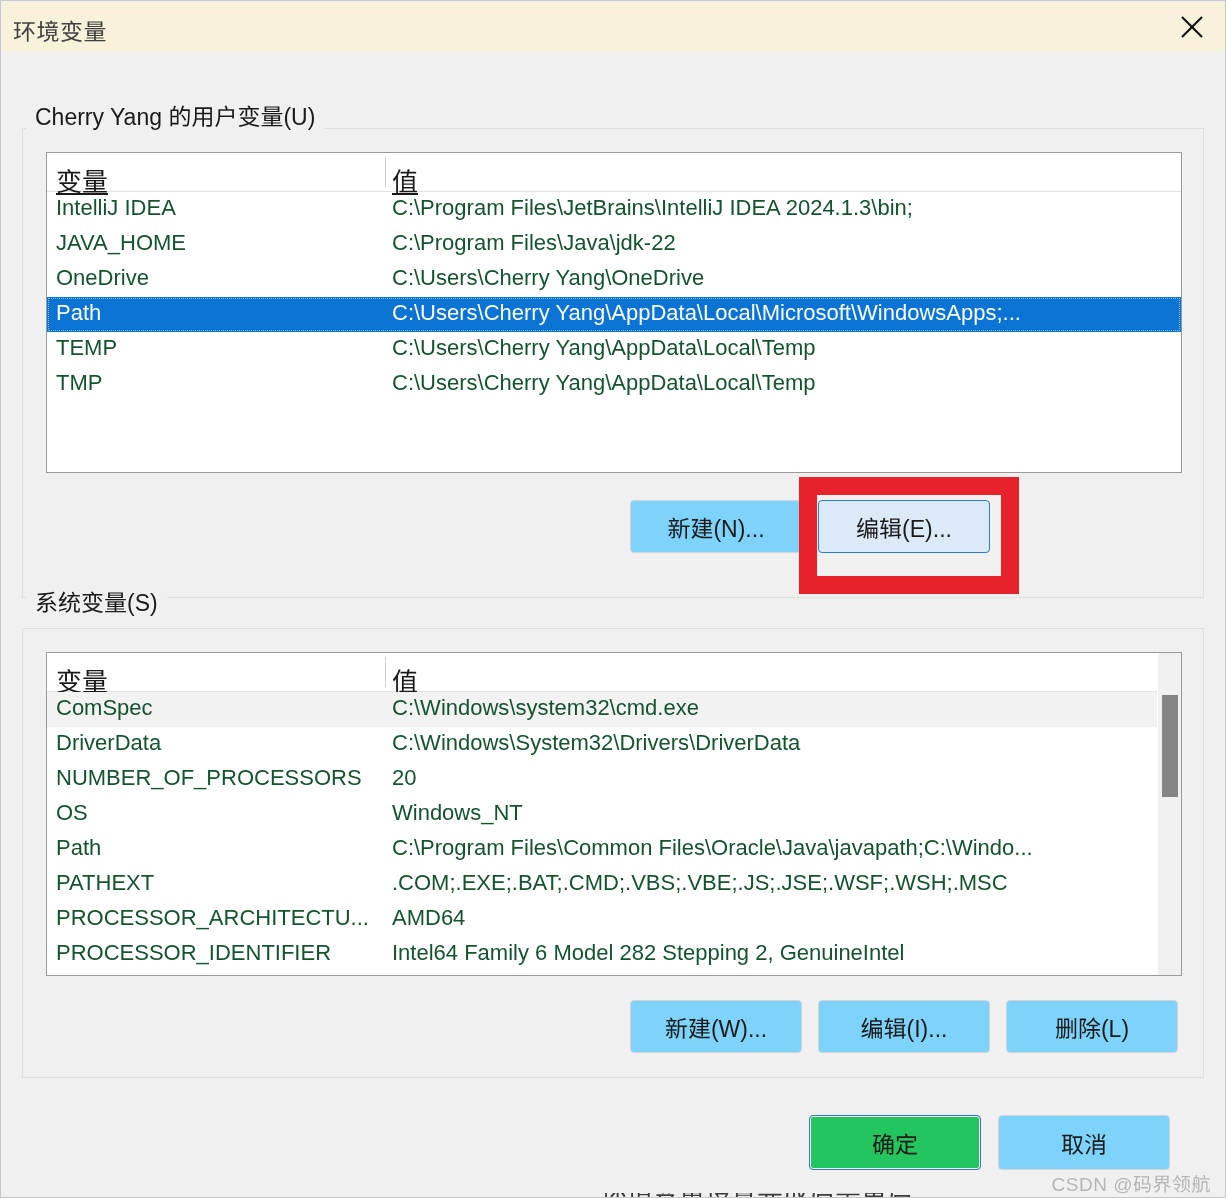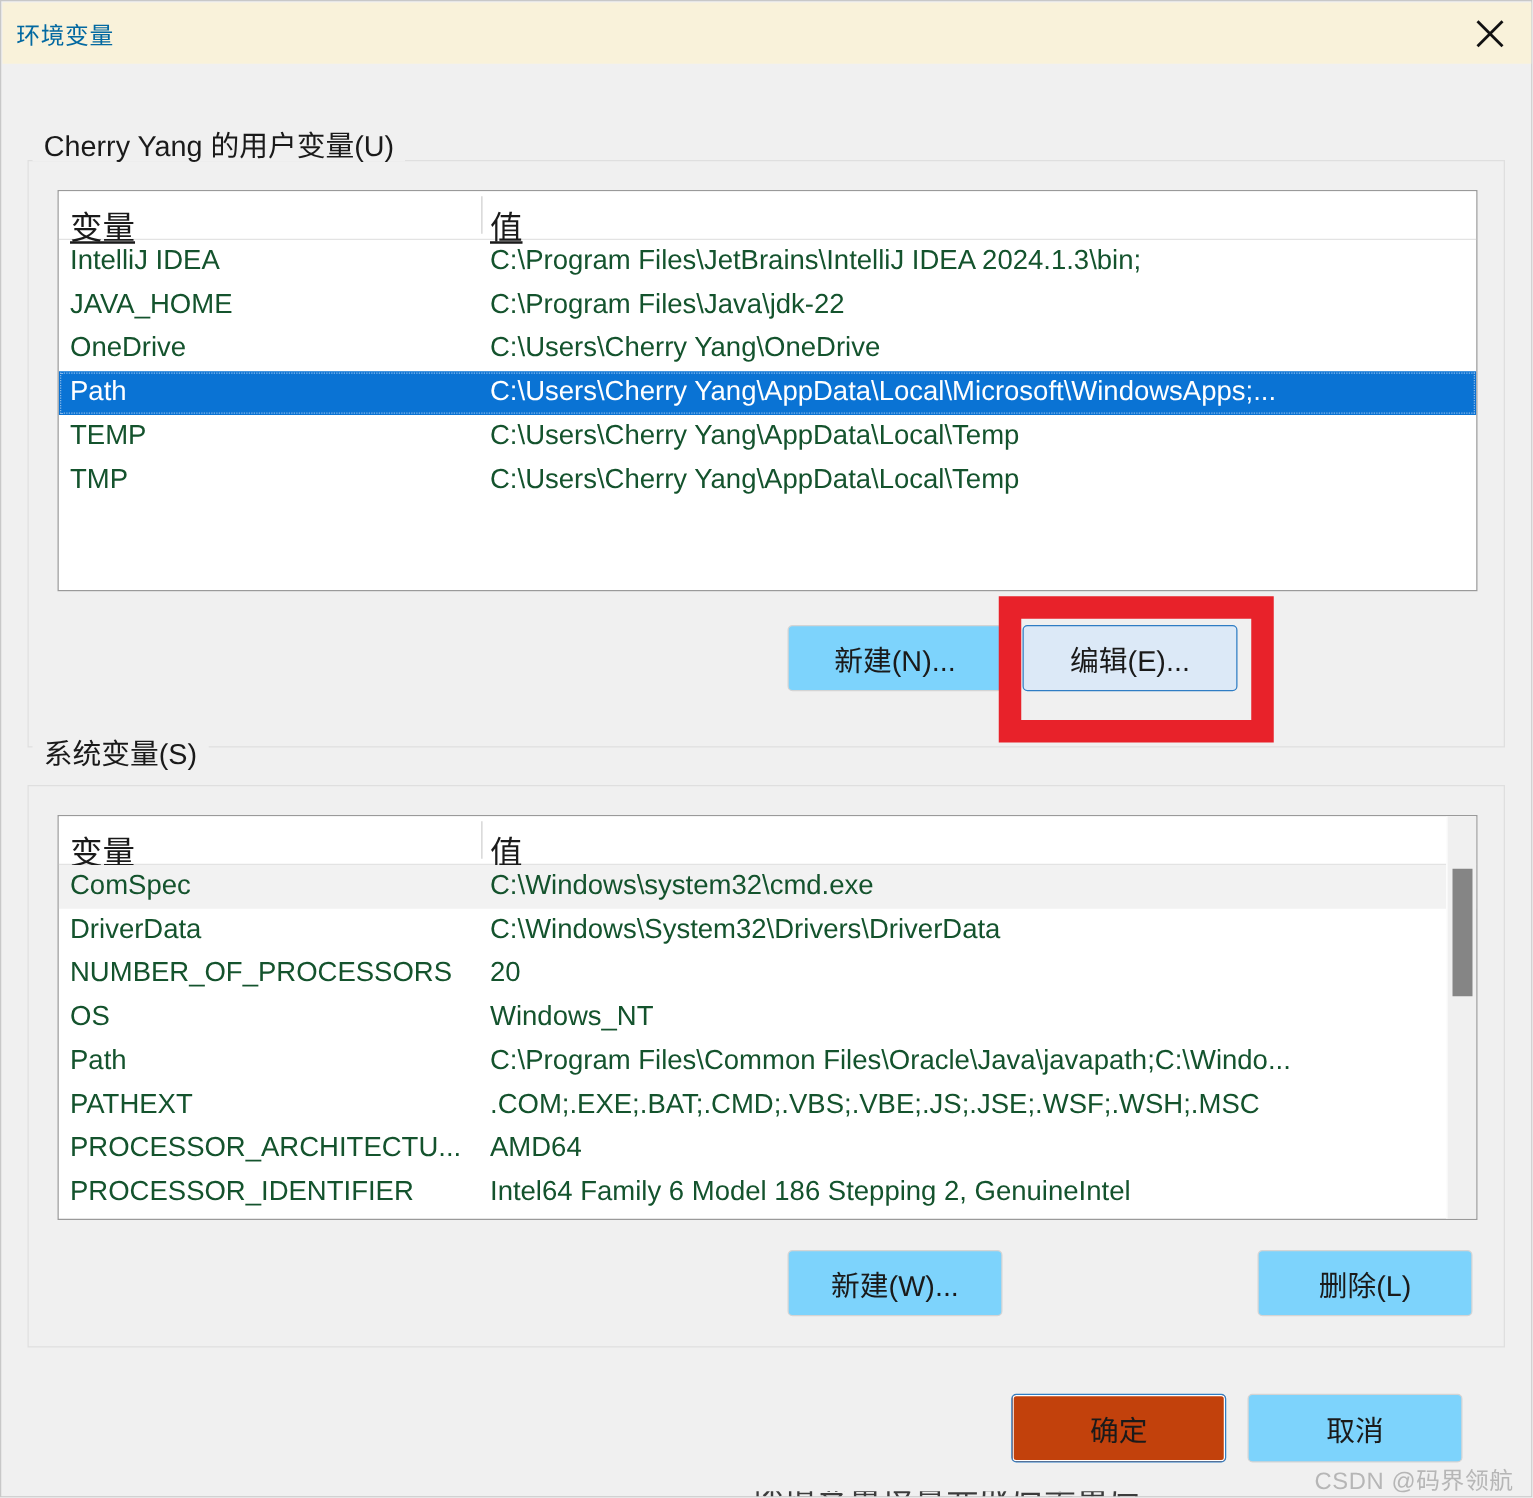--- a/index.html
+++ b/index.html
@@ -33,22 +33,22 @@
     top: 1px;
     width: 1224px;
     height: 49px;
     background: #f9f2da;
     box-sizing: border-box;
   }
   .titlebar-text {
     position: absolute;
     left: 11px;
     top: 11px;
-    font-size: 19px;
-    color: #0369a1;
+    font-size: 23px;
+    color: #404040;
     letter-spacing: 0.5px;
     white-space: nowrap;
   }
   .close-btn {
     position: absolute;
     right: 6px;
     top: 0;
     width: 56px;
     height: 49px;
     display: flex;
@@ -179,21 +179,21 @@
     justify-content: center;
     cursor: default;
     white-space: nowrap;
     padding: 0;
   }
   .btn.focused {
     background: #dce9f7;
     border: 1px solid #2f7dc4;
   }
   .btn.default-ok {
-    background: #c2410c;
+    background: #22c55e;
     border: 1px solid #2f7dc4;
     box-shadow: 0 0 0 1px #ffffff inset;
   }
 
   
   .btn-new-user    { left: 629px; top: 499px; width: 172px; height: 53px; }
   .btn-edit-user   { left: 817px; top: 499px; width: 172px; height: 53px; }
   .btn-delete-user { left: 1005px; top: 499px; width: 172px; height: 53px; }
   
   .btn-new-sys     { left: 629px; top: 999px; width: 172px; height: 53px; }
@@ -334,29 +334,30 @@
       <div class="lv-row">
         <div class="cell cell-name">PATHEXT</div>
         <div class="cell cell-value">.COM;.EXE;.BAT;.CMD;.VBS;.VBE;.JS;.JSE;.WSF;.WSH;.MSC</div>
       </div>
       <div class="lv-row">
         <div class="cell cell-name">PROCESSOR_ARCHITECTU...</div>
         <div class="cell cell-value">AMD64</div>
       </div>
       <div class="lv-row">
         <div class="cell cell-name">PROCESSOR_IDENTIFIER</div>
-        <div class="cell cell-value">Intel64 Family 6 Model 186 Stepping 2, GenuineIntel</div>
+        <div class="cell cell-value">Intel64 Family 6 Model 282 Stepping 2, GenuineIntel</div>
       </div>
     </div>
     <div class="scrollbar">
       <div class="scroll-thumb" style="top:42px;height:102px;"></div>
     </div>
   </div>
 
   <button class="btn btn-new-sys">新建(W)...</button>
+  <button class="btn btn-edit-sys">编辑(I)...</button>
   <button class="btn btn-delete-sys">删除(L)</button>
 
   <button class="btn btn-ok default-ok">确定</button>
   <button class="btn btn-cancel">取消</button>
 
   <div class="watermark">CSDN @码界领航</div>
 
   <div class="bottom-clip">
     <div class="bottom-clip-text">环境变量设置完成后需重启</div>
   </div>

